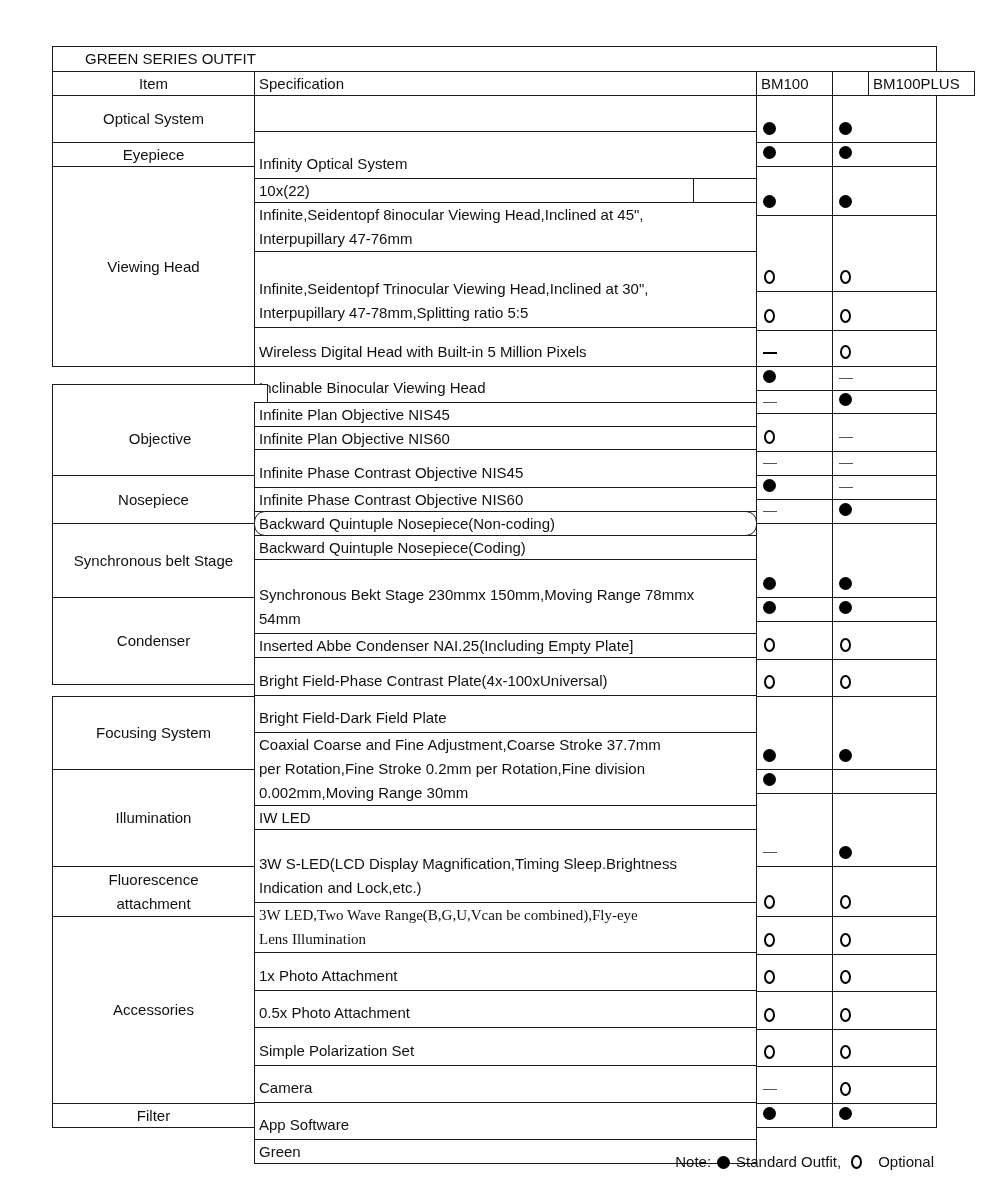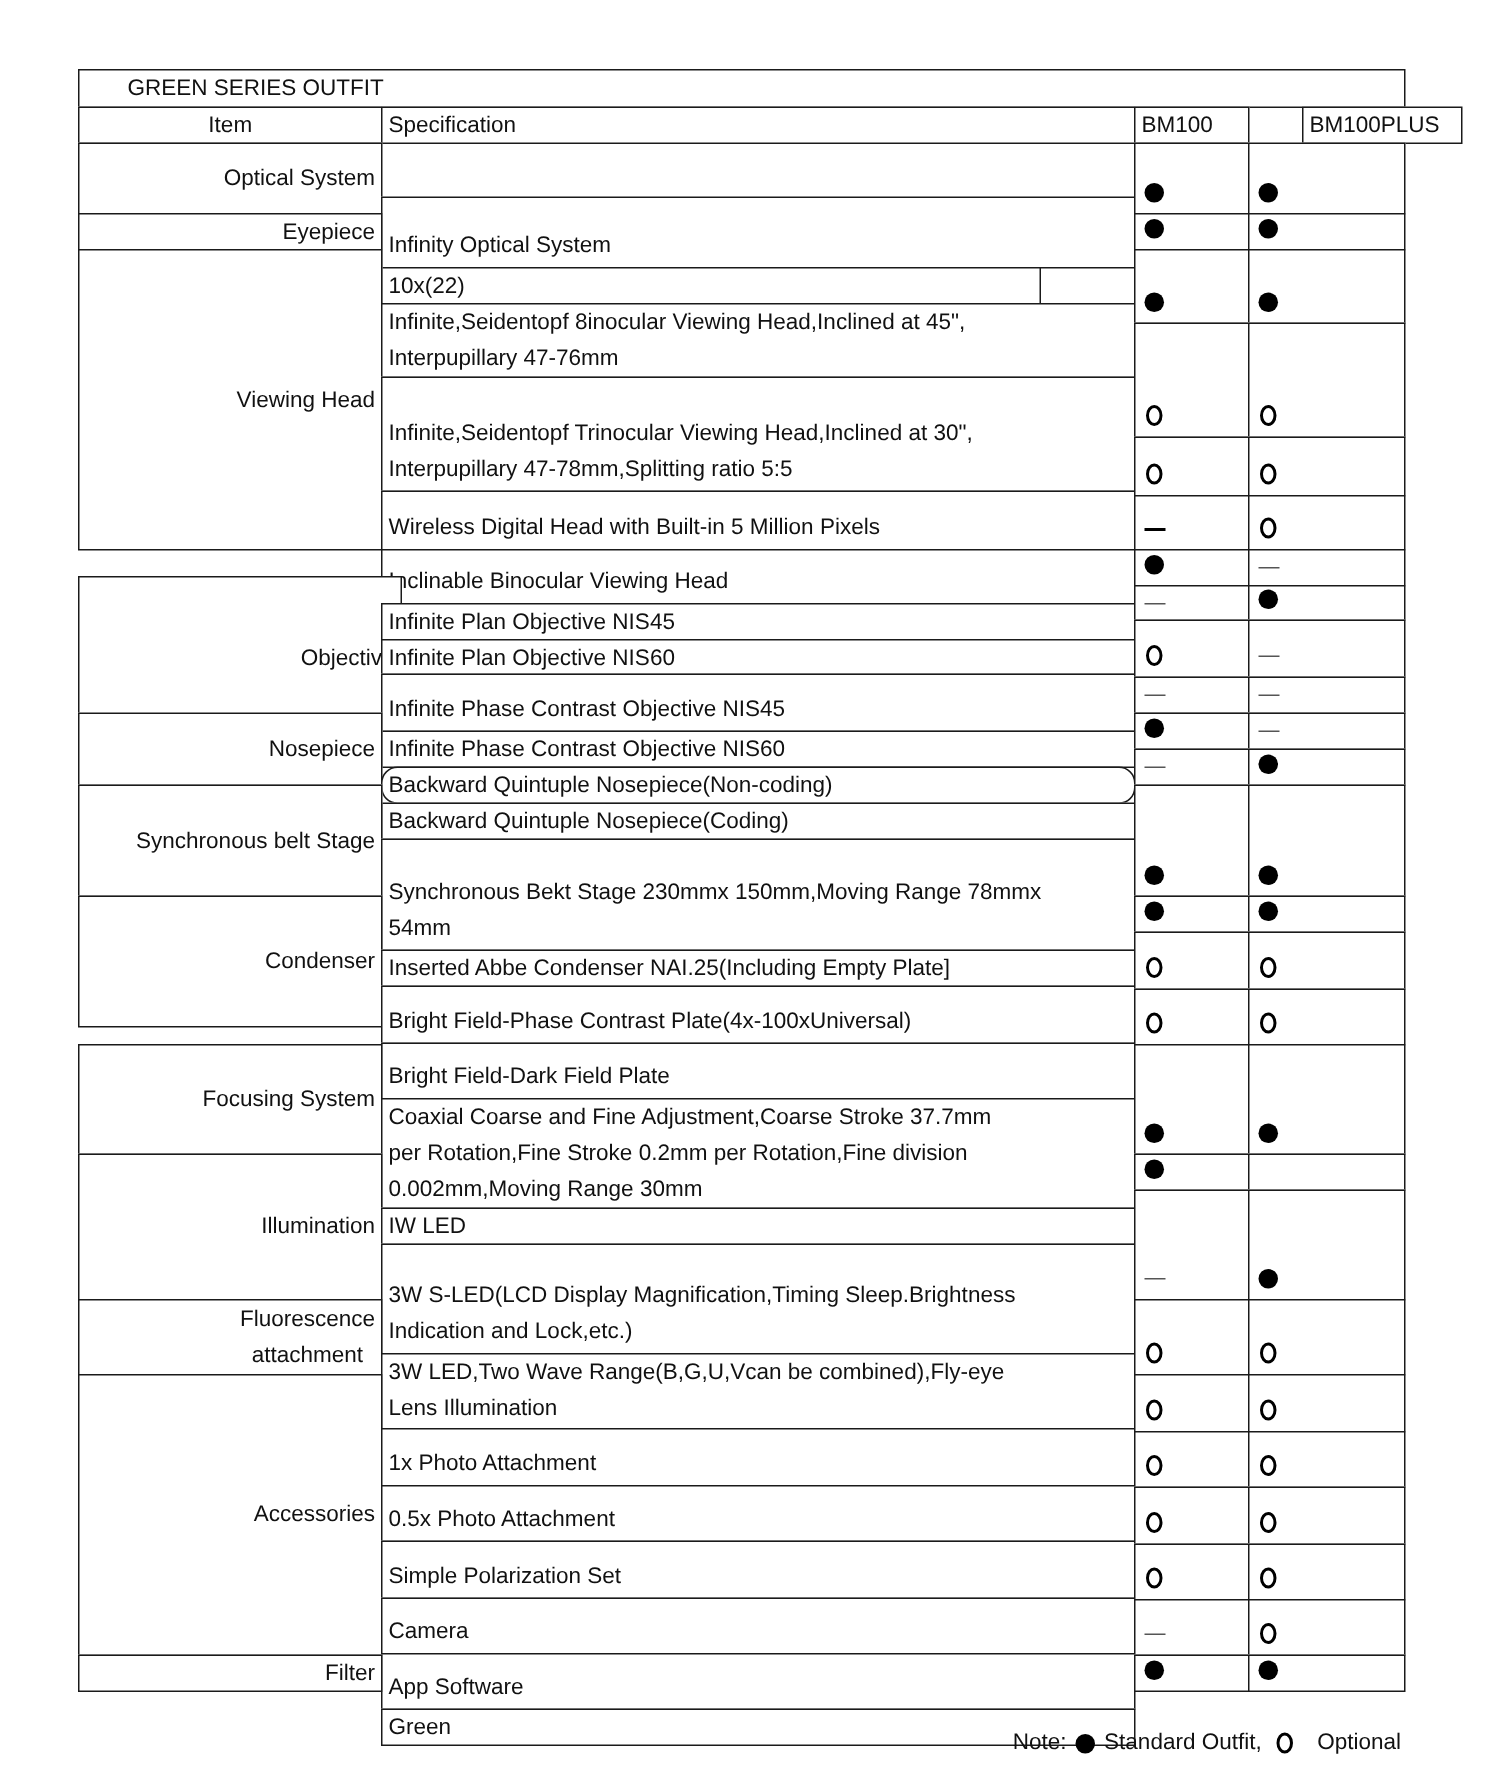--- a/index.html
+++ b/index.html
@@ -1,19 +1,19 @@
 <!DOCTYPE html>
 <html><head>
 <meta charset="utf-8">
 <style>
   html, body { margin:0; padding:0; background:#ffffff; }
   body { width:1000px; height:1191px; position:relative; font-family:"Liberation Sans", "DejaVu Sans", sans-serif; color:#111; overflow:hidden; }
   #sheet { position:absolute; left:0; top:0; width:1000px; height:1191px; }
   .cell { position:absolute; box-sizing:border-box; border:1px solid #1a1a1a; background:#fff; font-size:15px; line-height:24px; overflow:hidden; }
-  .cell.item { display:flex; align-items:center; justify-content:flex-end; text-align:center; padding:0 4px; }
+  .cell.item { display:flex; align-items:center; justify-content:center; text-align:center; padding:0 4px; }
   .cell.spec { display:flex; align-items:flex-end; padding:0 0 2px 4px;margin-top:36px; }
   .cell.spec.top { align-items:flex-start; padding-top:0; }
   .cell.mark { display:flex; align-items:flex-end; padding:0 0 3px 6px; }
   .cell.mark.mid { align-items:center; padding-bottom:0; }
   .cell.head { display:flex; align-items:center; padding-left:4px; }
   .cell.head.center { justify-content:center; padding-left:0; }
   .dot { display:inline-block; width:13px; height:13px; border-radius:50%; background:#000; margin-bottom:4px; }
   .opt { display:inline-block; width:11px; height:14px; border:2.2px solid #000; border-radius:50%; box-sizing:border-box; margin-bottom:4px; margin-left:1px; }
   .dash-long { display:inline-block; width:14px; height:2px; background:#000; margin-bottom:9px; }
   .dash-short { display:inline-block; width:14px; height:1px; background:#555; margin-bottom:10px; }
@@ -242,21 +242,21 @@
         <span class="dash-short"></span>
       </div>
       <div class="cell mark" style="left: 832px; width: 105px; top: 793px; height: 74px;">
         <span class="dot"></span>
       </div>
       <div class="cell item" style="left: 52px; width: 203px; top: 866px; height: 51px;">
         <span style="white-space: pre-line;">Fluorescence
 attachment</span>
       </div>
       <div class="cell spec top" style="left: 254px; width: 503px; top: 866px; height: 51px;">
-        <span style="white-space: pre-line;">3W LED,Two Wave Range(B,G,U,Vcan be combined),Fly-eye
+        <span style="white-space: pre-line; font-family: Liberation Serif, serif;">3W LED,Two Wave Range(B,G,U,Vcan be combined),Fly-eye
 Lens Illumination</span>
       </div>
       <div class="cell mark" style="left: 756px; width: 77px; top: 866px; height: 51px;">
         <span class="opt"></span>
       </div>
       <div class="cell mark" style="left: 832px; width: 105px; top: 866px; height: 51px;">
         <span class="opt"></span>
       </div>
       <div class="cell item" style="left: 52px; width: 203px; top: 916px; height: 188px;">
         <span style="white-space: pre-line;">Accessories</span>

